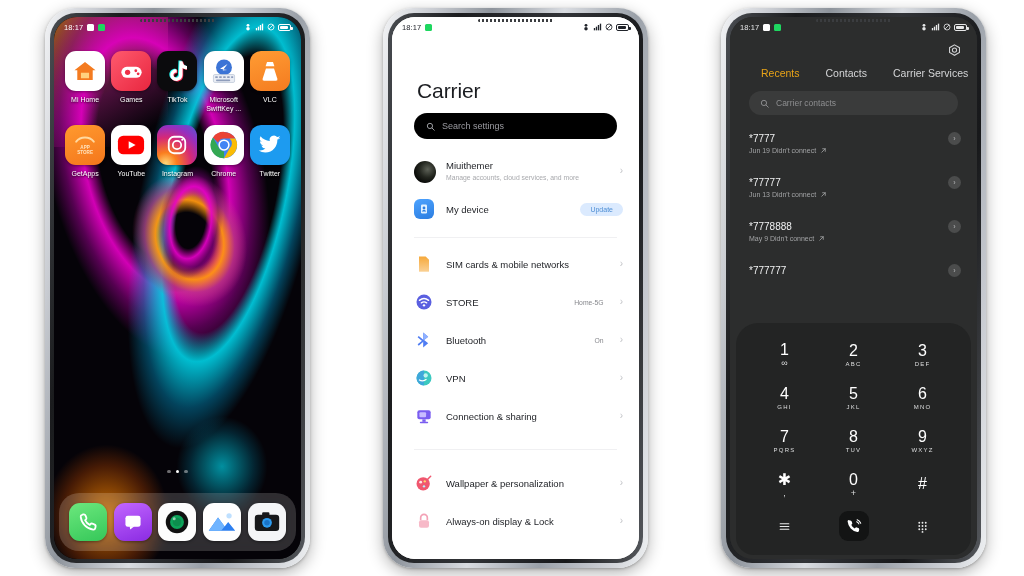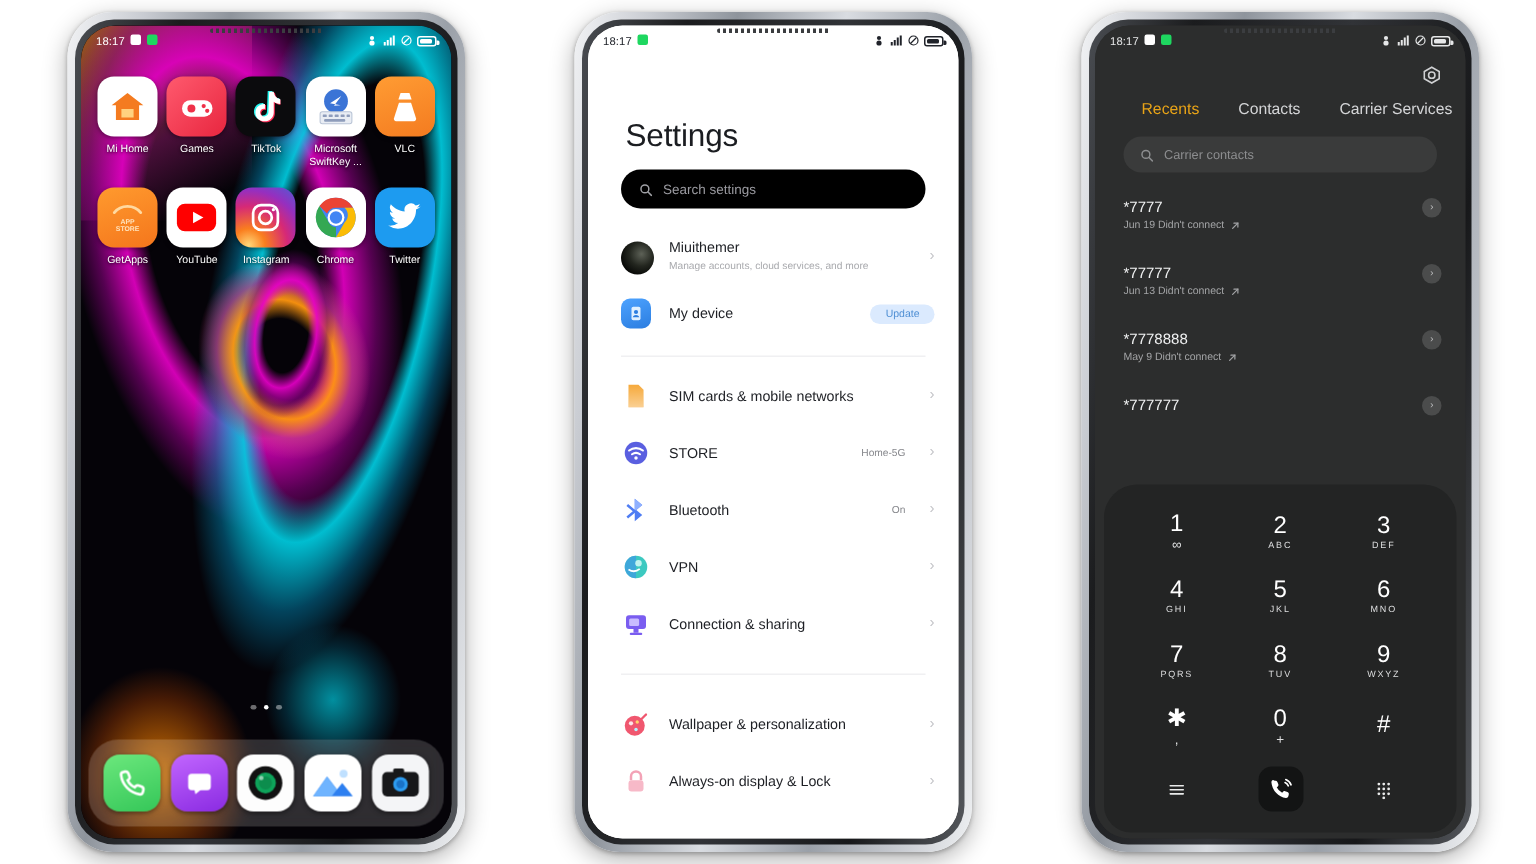--- a/index.html
+++ b/index.html
@@ -50,21 +50,21 @@
   .statusbar {
     position: absolute; top: 0; left: 0; right: 0;
     height: 20px;
     display: flex; align-items: center;
     justify-content: space-between;
     padding: 0 10px;
     font-size: 7.5px;
     letter-spacing: .1px;
     z-index: 30;
   }
-  .sb-left { display: flex; gap: 4px; }
+  .sb-left { display: flex; align-items: center; gap: 4px; }
   .sb-right { display: flex; align-items: center; gap: 3px; }
   .sb-dot-white { width: 7px; height: 7px; border-radius: 1.5px; background: #fff; }
   .sb-dot-green { width: 7px; height: 7px; border-radius: 1.5px; background: #1ed760; }
   .sb-ico { display: block; }
   .sb-battery {
     width: 13px; height: 7px;
     border: 1px solid currentColor; border-radius: 2px;
     position: relative;
   }
   .sb-battery::after {
@@ -526,21 +526,21 @@
                 <circle cx="12" cy="12" r="9"></circle>
                 <line x1="6" y1="18" x2="18" y2="6"></line>
               </svg>
             <span class="sb-battery">
                 <i></i>
               </span>
           </div>
         </div>
 
         <div class="settings-body">
-          <div class="settings-title">Settings</div>
+          <div class="settings-title">Carrier</div>
 
           <div class="search-pill">
             <svg width="9" height="9" viewBox="0 0 24 24" fill="none" stroke="#a0a1a6" stroke-width="2.6">
                 <circle cx="10.5" cy="10.5" r="7"></circle>
                 <line x1="16" y1="16" x2="22" y2="22" stroke-linecap="round"></line>
               </svg>
             <span>Search settings</span>
           </div>
 
           <div class="s-row" style="padding-top:6px;padding-bottom:6px;">

